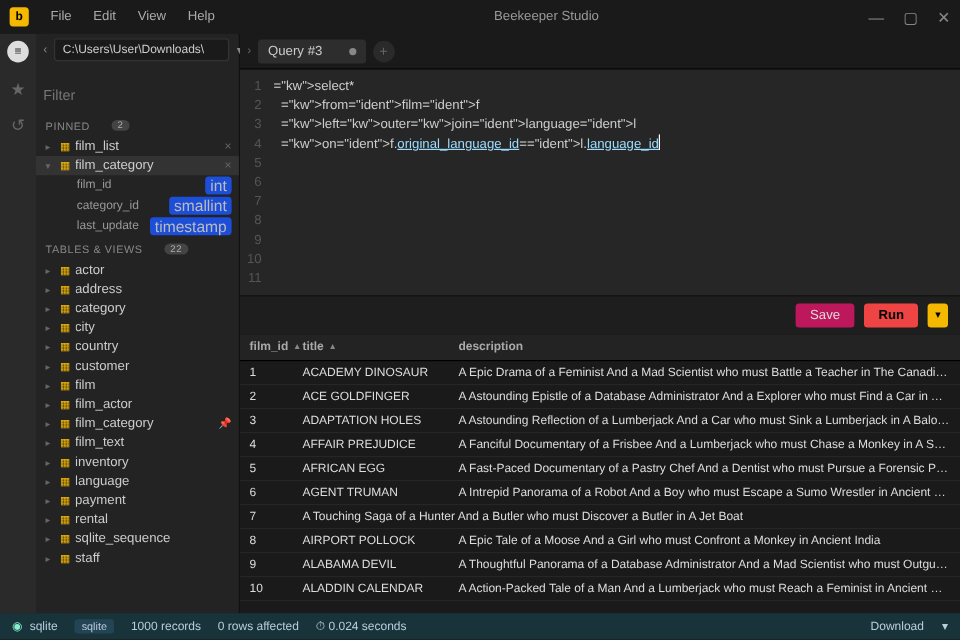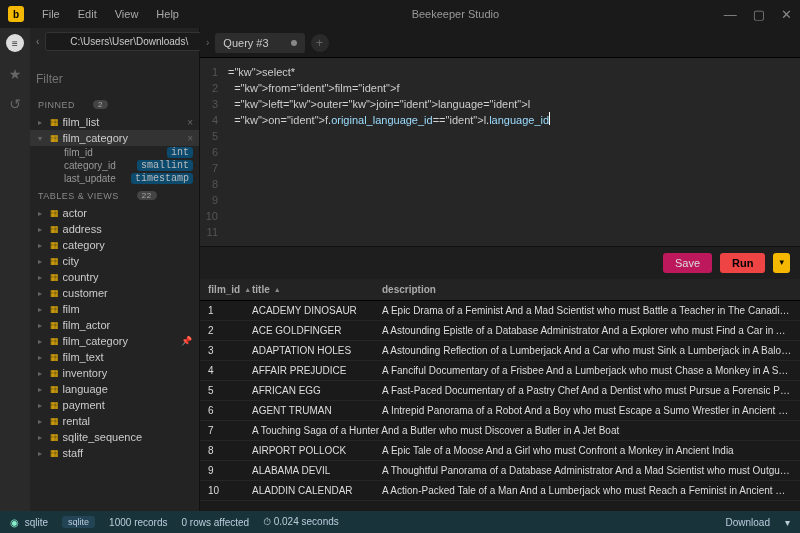--- a/index.html
+++ b/index.html
@@ -10,48 +10,48 @@
 .menu span { padding:4px 8px; color:#aaa; cursor:pointer; }
 .title-center { flex:1; text-align:center; color:#999; font-size:11px; }
 .winctl { display:flex; gap:16px; color:#888; }
 .winctl span { cursor:pointer; font-size:13px; }
 .body { flex:1; display:flex; overflow:hidden; }
 .rail { width:30px; background:#2a2a2a; display:flex; flex-direction:column; align-items:center; padding-top:6px; gap:14px; }
 .rail .db { width:18px; height:18px; border-radius:50%; background:#ddd; display:flex; align-items:center; justify-content:center; color:#333; font-size:10px;}
 .rail .star,.rail .hist { color:#666; font-size:14px; }
 .sidebar { width:170px; background:#232323; display:flex; flex-direction:column; border-right:1px solid #111; }
 .pathbar { display:flex; align-items:center; padding:4px 6px; gap:6px; }
-.pathbar input { flex:1; background:#1a1a1a; border:1px solid #333; color:#ccc; font-size:10px; padding:3px 24px; border-radius:3px;}
+.pathbar input { flex:1; background:#1a1a1a; border:1px solid #333; color:#ccc; font-size:10px; padding:3px 6px; border-radius:3px;}
 .caret { color:#888; font-size:10px; }
 .filterrow { padding:2px 6px 6px; }
 .filterrow input { width:100%; background:transparent; border:none; color:#888; font-size:12px; padding:2px 0;margin-top:13px;}
 .section-hdr { padding:6px 8px 4px; font-size:9px; color:#888; letter-spacing:0.5px; display:flex; align-items:flex-start; gap:18px;}
 .badge { background:#444; border-radius:6px; padding:0 5px; font-size:8px; color:#aaa;}
 .tree { overflow-y:auto; flex:1; }
 .tree-item { display:flex; align-items:center; padding:2px 6px 2px 8px; gap:4px; cursor:pointer; font-size:11px; color:#ccc;}
 .tree-item.sel { background:#333; }
 .tree-item .chev { color:#666; font-size:8px; width:8px;}
 .tree-item .ticon { color:#f5b800; font-size:9px;}
 .tree-item .lbl { flex:1; white-space:nowrap; overflow:hidden; text-overflow:ellipsis;}
 .tree-item .pin { color:#f5b800; font-size:9px;}
 .tree-item .x { color:#666; font-size:10px;}
 .col { display:flex; align-items:center; padding:1px 6px 1px 34px; font-size:10px; color:#999;}
 .col .cname { flex:1;}
-.col .ctype { background:#0c4a6e; border-radius:3px; padding:0 4px; font-size:10px; color:#bbb;font-family:Liberation Mono, monospace;}
+.col .ctype { background:#1d4ed8; border-radius:3px; padding:0 4px; font-size:13px; color:#bbb;}
 .main { flex:1; display:flex; flex-direction:column; background:#1e1e1e; overflow:hidden; }
 .tabbar { height:30px; background:#1a1a1a; display:flex; align-items:center; padding:0 6px; gap:6px; border-bottom:1px solid #000;}
 .tabchev { color:#666; font-size:10px;}
 .tab { background:#2d2d2d; padding:4px 8px; border-radius:3px; display:flex; align-items:center; gap:22px; font-size:11px;}
 .tab .dot { width:6px; height:6px; border-radius:50%; background:#888;}
 .addtab { color:#666; width:18px; height:18px; border-radius:50%; background:#2a2a2a; display:flex; align-items:center; justify-content:center; font-size:12px;}
 .editor { background:#262626; padding:6px 0; font-family:Consolas,monospace; font-size:11px; line-height:16px; position:relative; min-height:110px;}
 .line { display:flex; }
 .gutter { width:28px; text-align:right; padding-right:10px; color:#555; user-select:none;}
 .code { white-space:pre; }
-.str { color:#9cdcfe; }
+.str { color:#9cdcfe;text-decoration:underline; }
 .op { color:#d4d4d4; }
 .cursor { display:inline-block; width:1px; height:13px; background:#fff; vertical-align:middle;}
 .runbar { display:flex; justify-content:flex-end; padding:6px 10px; gap:8px; background:#1e1e1e; border-top:1px solid #111;}
 .btn { padding:4px 12px; border-radius:3px; font-size:11px; cursor:pointer; border:none;}
 .btn.save { background:#be185d; color:#ddd;}
 .btn.run { background:#ef4444; color:#000; font-weight:600;}
 .runbar .dd { background:#f5b800; color:#000; padding:4px 6px; border-radius:3px; font-size:9px;}
 .results { flex:1; overflow:auto; background:#1a1a1a;}
 .thead { display:flex; background:#232323; border-bottom:1px solid #000; position:sticky; top:0;}
 .th { padding:5px 8px; font-size:10px; color:#aaa; font-weight:600; display:flex; align-items:center; gap:4px;}

